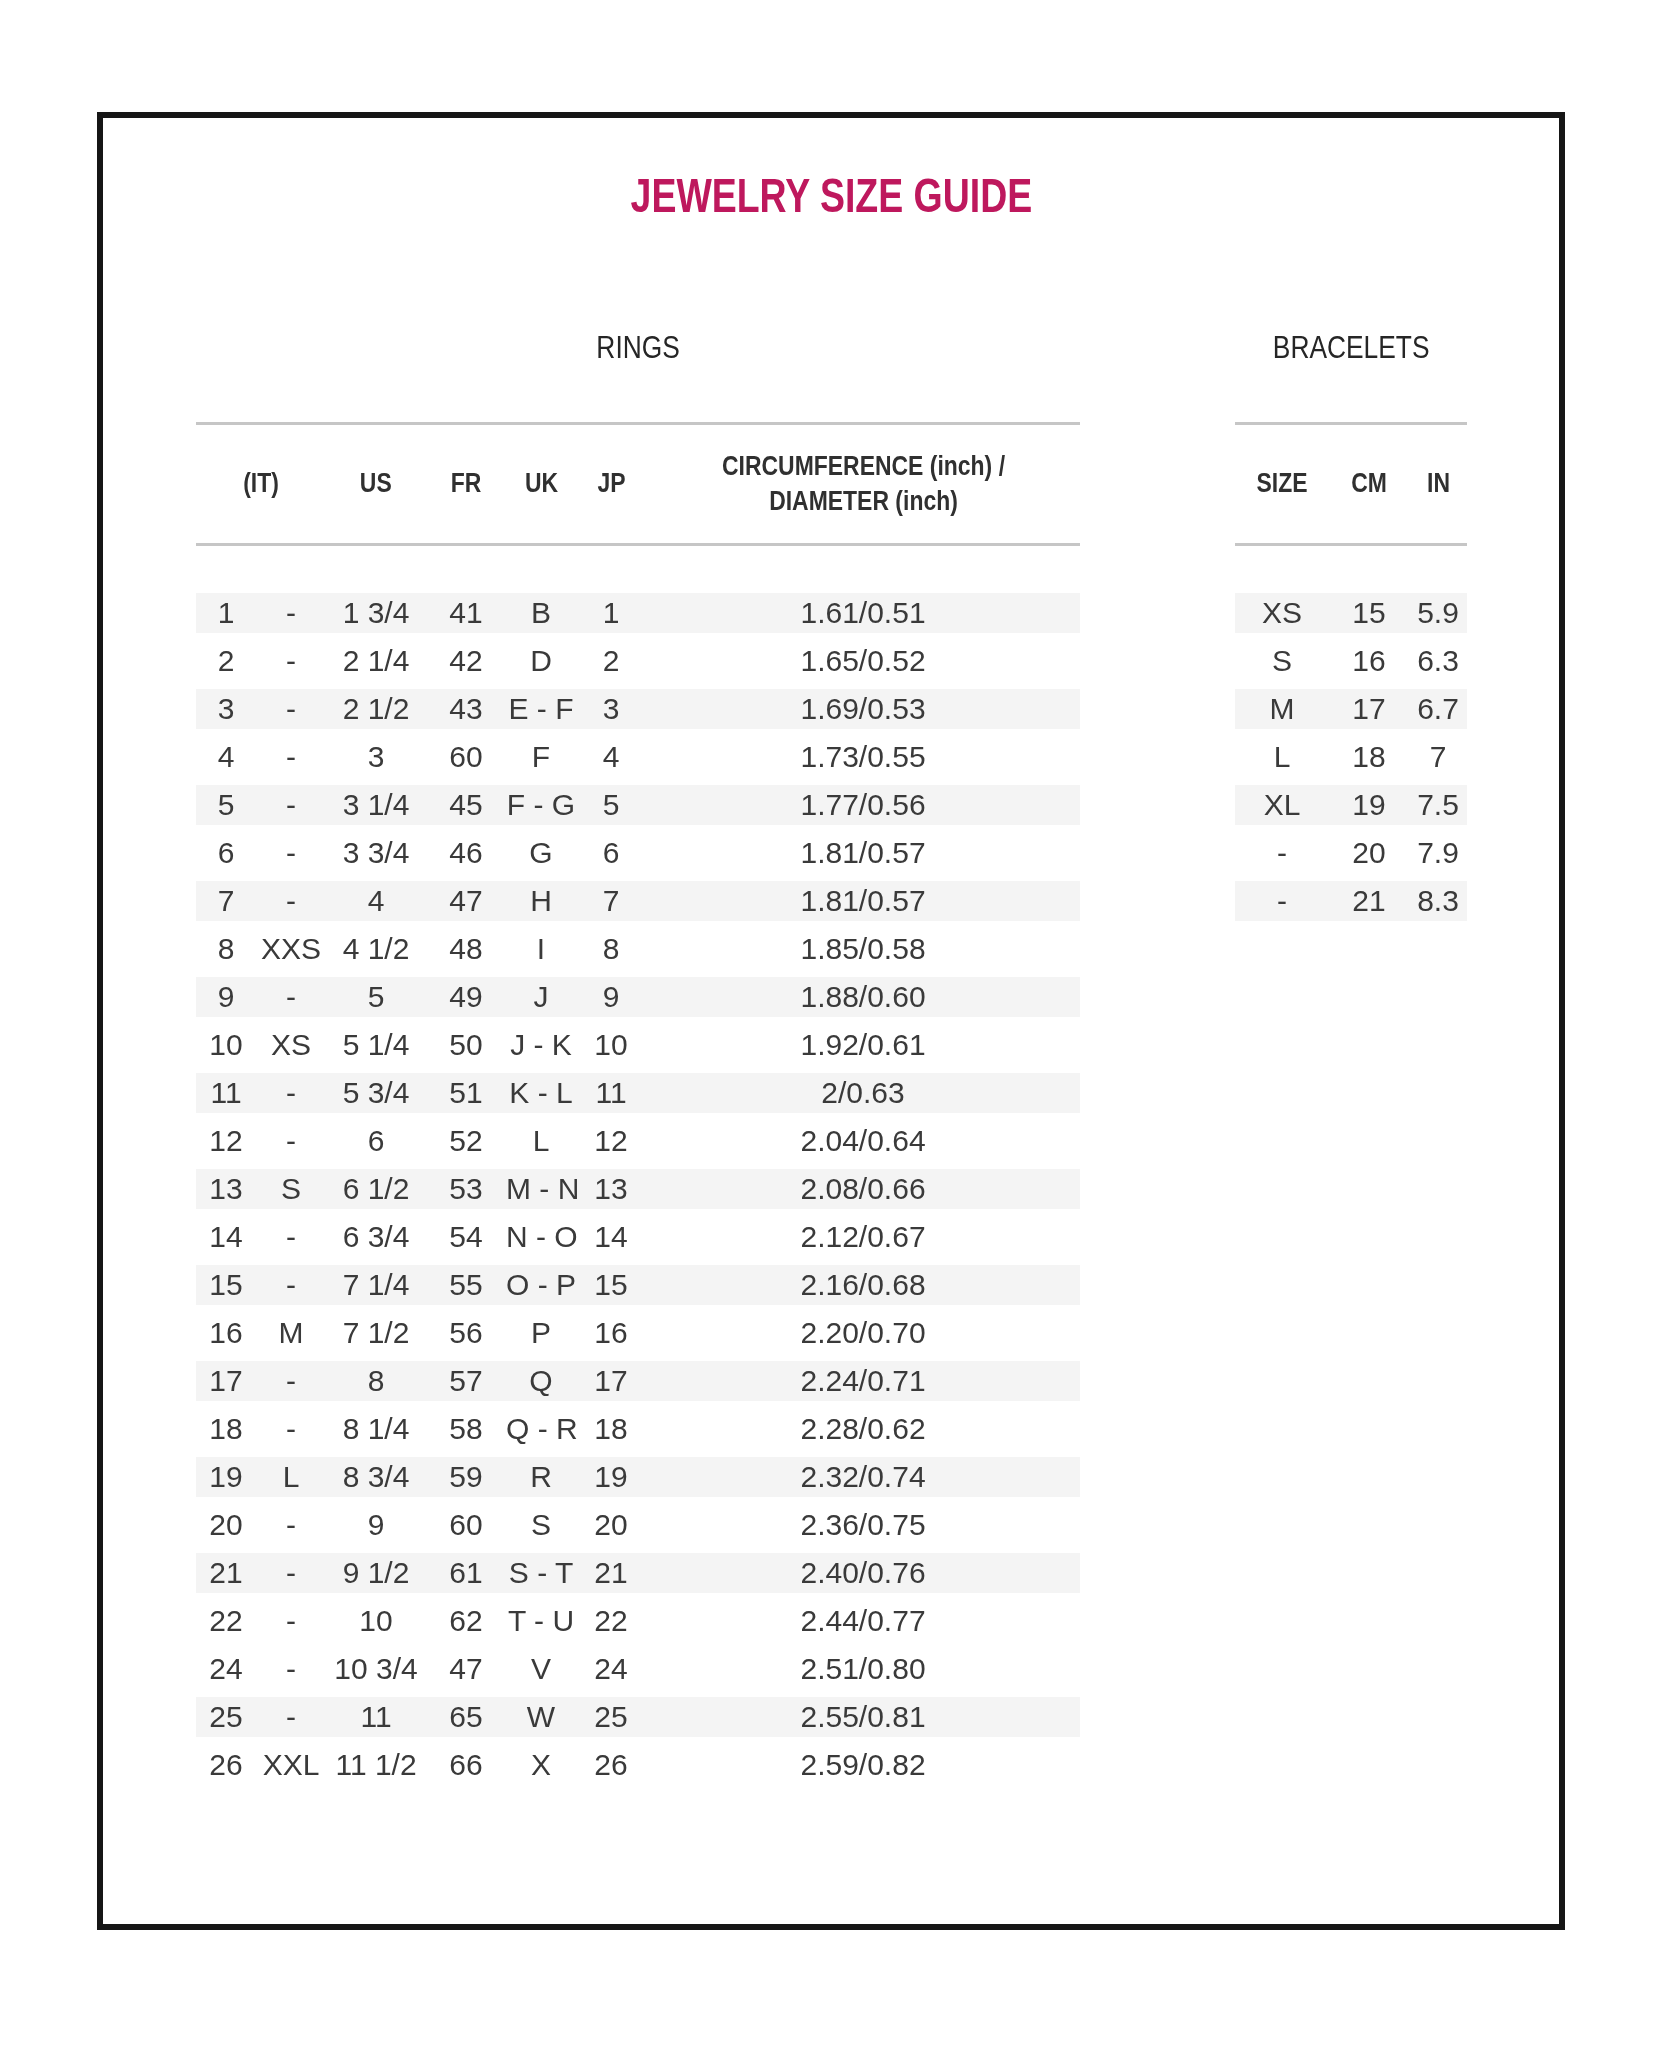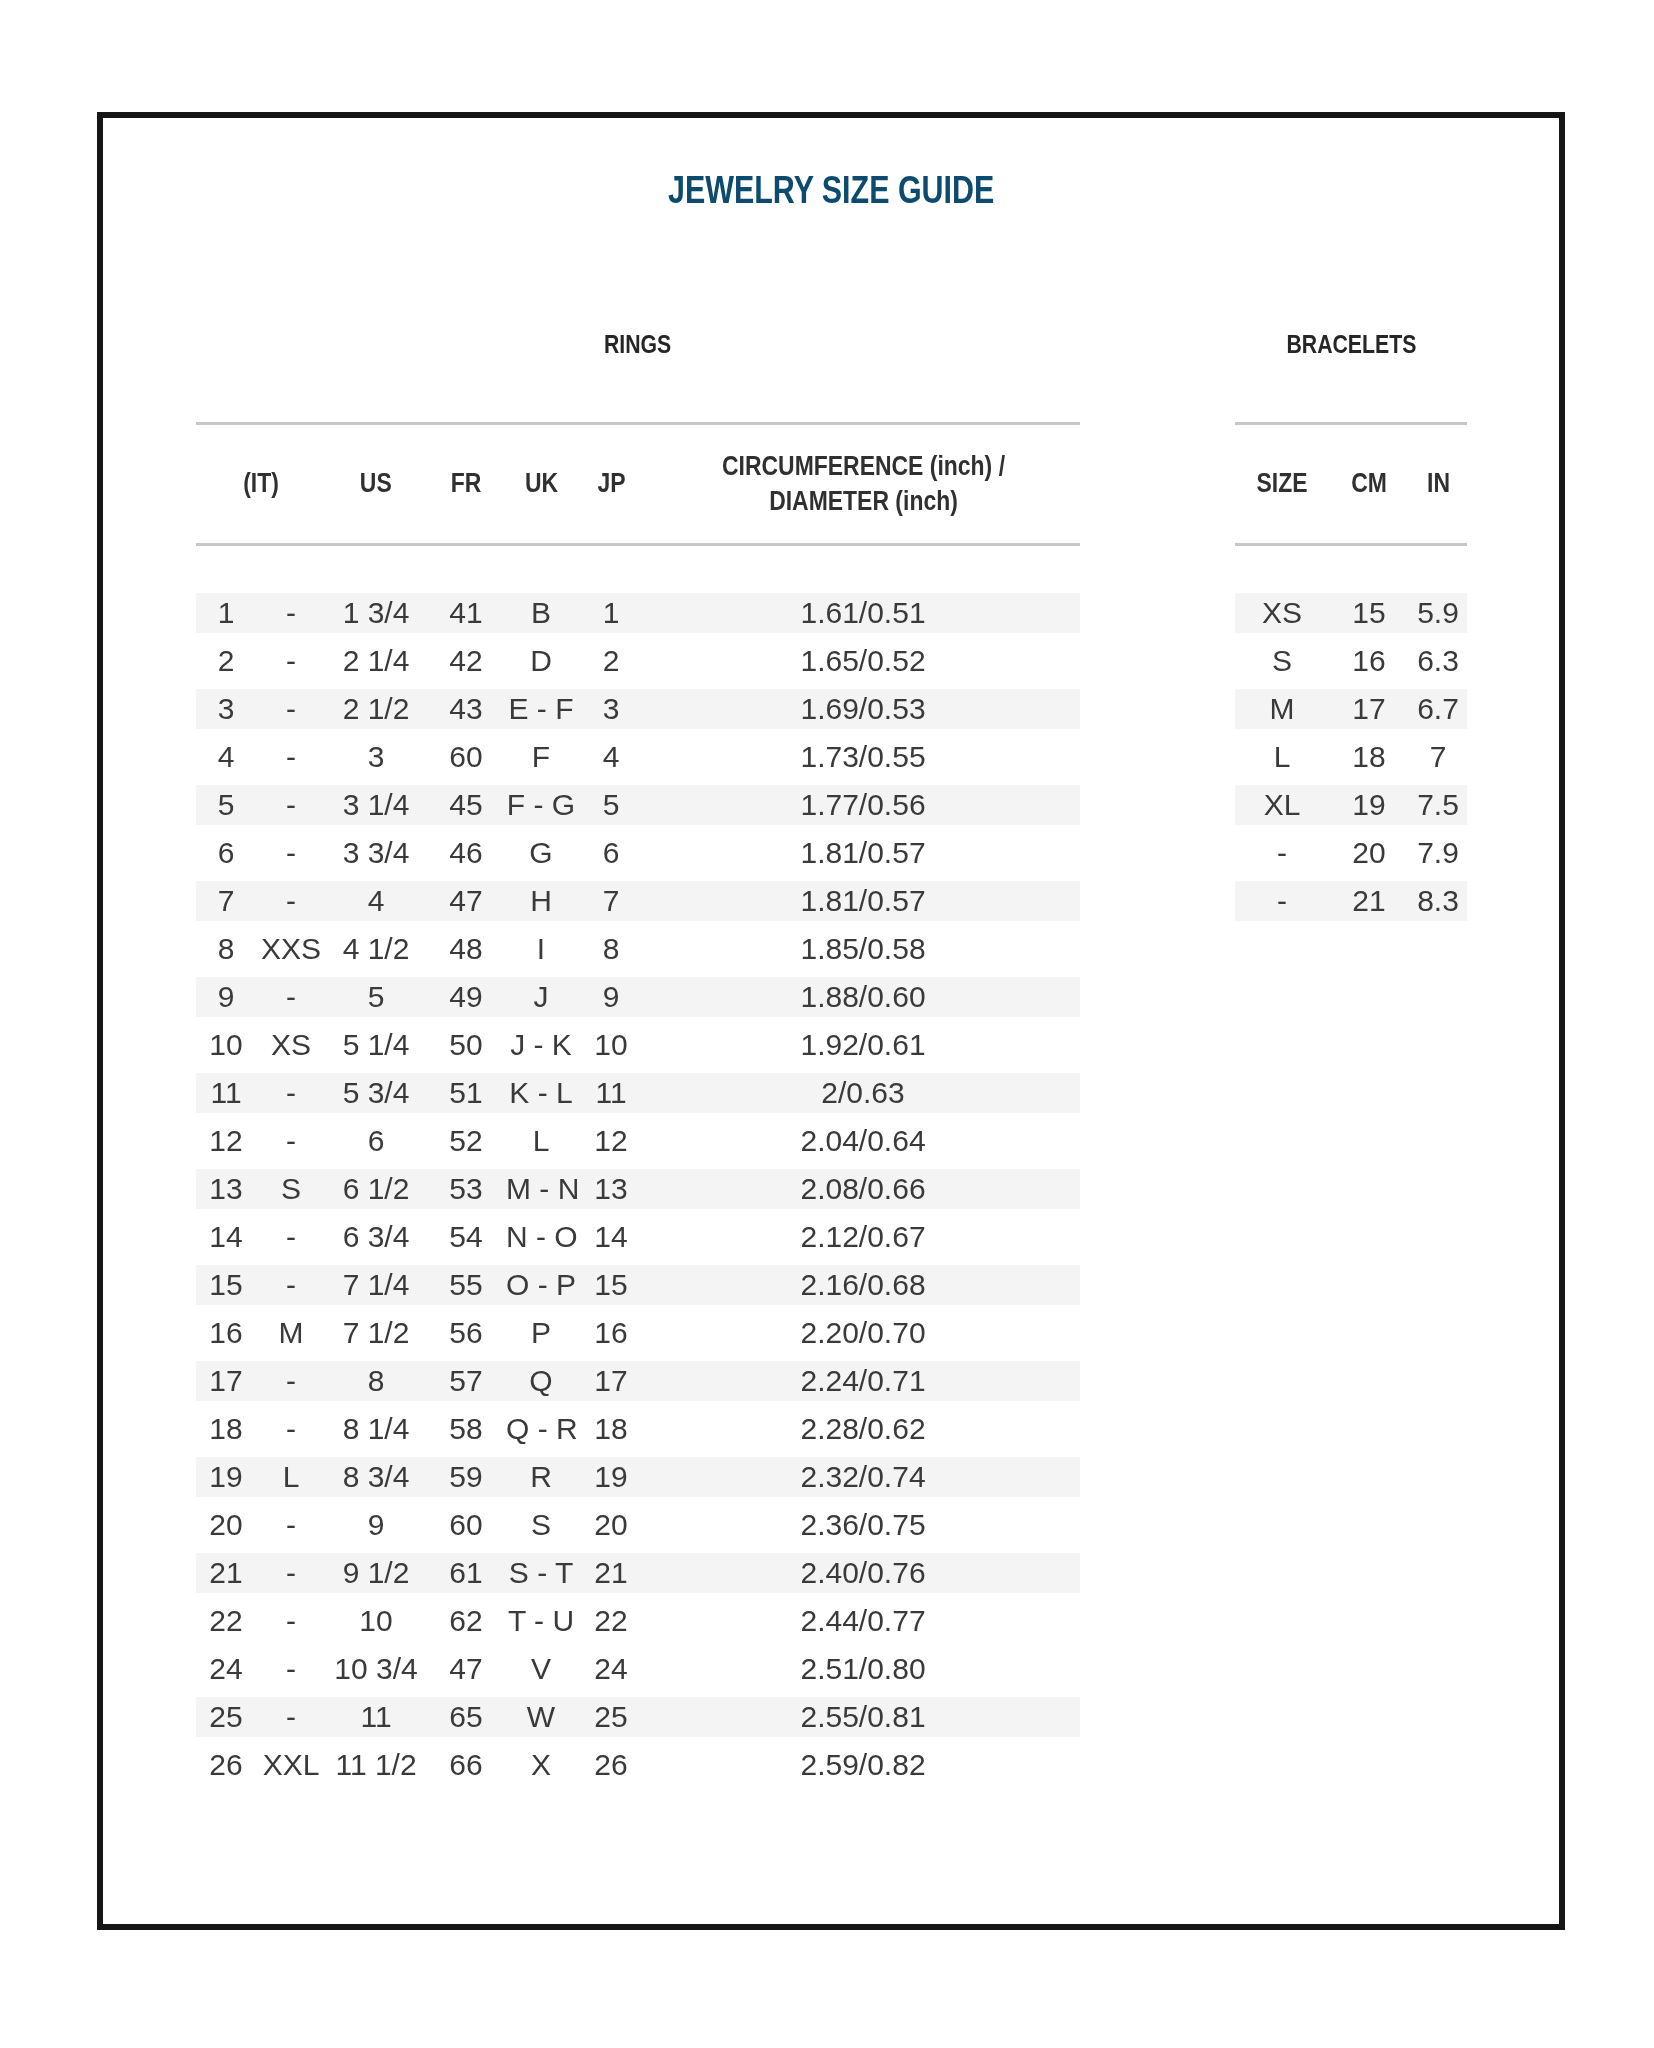--- a/index.html
+++ b/index.html
@@ -12,27 +12,27 @@
   .frame {
     position:absolute; left:97px; top:112px;
     width:1456px; height:1806px;
     border:6px solid #161616;
     background:#ffffff;
   }
   .cond { display:inline-block; transform:scaleX(0.85); white-space:nowrap; }
   .title {
     position:absolute; left:0; top:50px; width:100%;
     margin:0; text-align:center;
-    font-size:39px; font-weight:700; color:#0c4a6e;
+    font-size:48px; font-weight:700; color:#be185d;
     letter-spacing:0;
   }
   .title .cond { transform:scaleX(0.78); }
   .section-label {
     position:absolute; top:212px; text-align:center;
-    font-size:25px; font-weight:700; color:#262626;
+    font-size:31px; font-weight:400; color:#262626;
   }
   .rings-label { left:93px; width:884px; }
   .bracelets-label { left:1132px; width:232px; }
 
   table { border-collapse:collapse; table-layout:fixed; }
   #rings-table { position:absolute; left:93px; top:304px; width:884px; }
   #bracelets-table { position:absolute; left:1132px; top:304px; width:232px; }
 
   thead th {
     height:118px;

